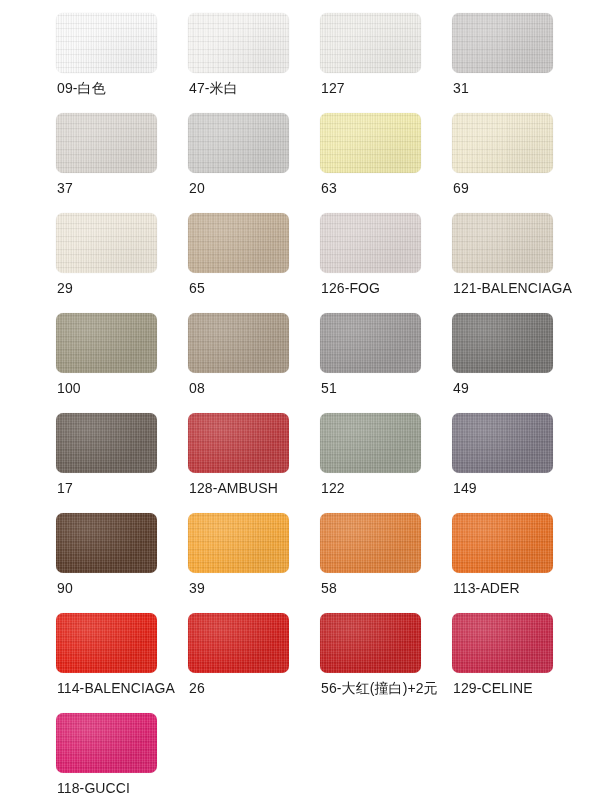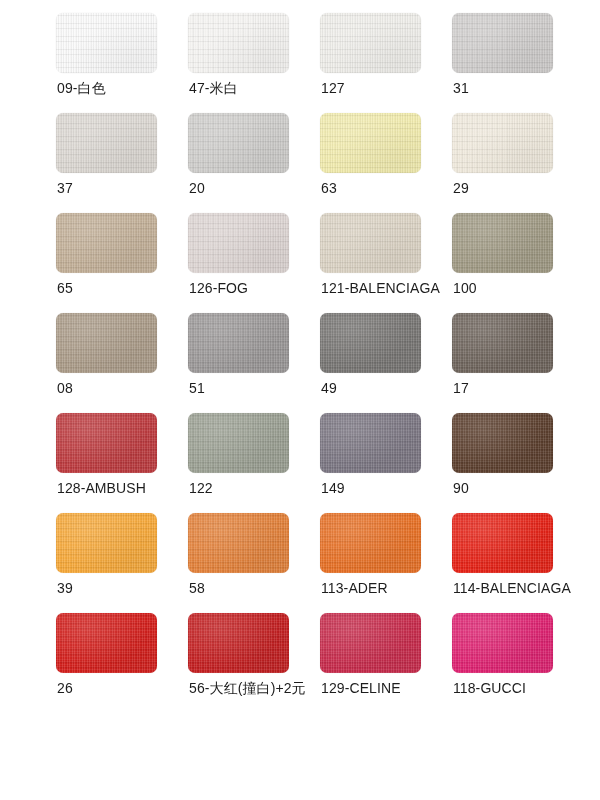--- a/index.html
+++ b/index.html
@@ -116,20 +116,24 @@
     </div>
     <div class="swatch-cell">
       <div class="swatch-chip" style="background-color: rgb(206, 205, 203);"></div>
       <div class="swatch-label">20</div>
     </div>
     <div class="swatch-cell">
       <div class="swatch-chip" style="background-color: rgb(242, 236, 175);"></div>
       <div class="swatch-label">63</div>
     </div>
     <div class="swatch-cell">
+      <div class="swatch-chip" style="background-color: rgb(240, 233, 207);"></div>
+      <div class="swatch-label">69</div>
+    </div>
+    <div class="swatch-cell">
       <div class="swatch-chip" style="background-color: rgb(239, 233, 220);"></div>
       <div class="swatch-label">29</div>
     </div>
     <div class="swatch-cell">
       <div class="swatch-chip" style="background-color: rgb(195, 176, 152);"></div>
       <div class="swatch-label">65</div>
     </div>
     <div class="swatch-cell">
       <div class="swatch-chip" style="background-color: rgb(221, 213, 211);"></div>
       <div class="swatch-label">126-FOG</div>

